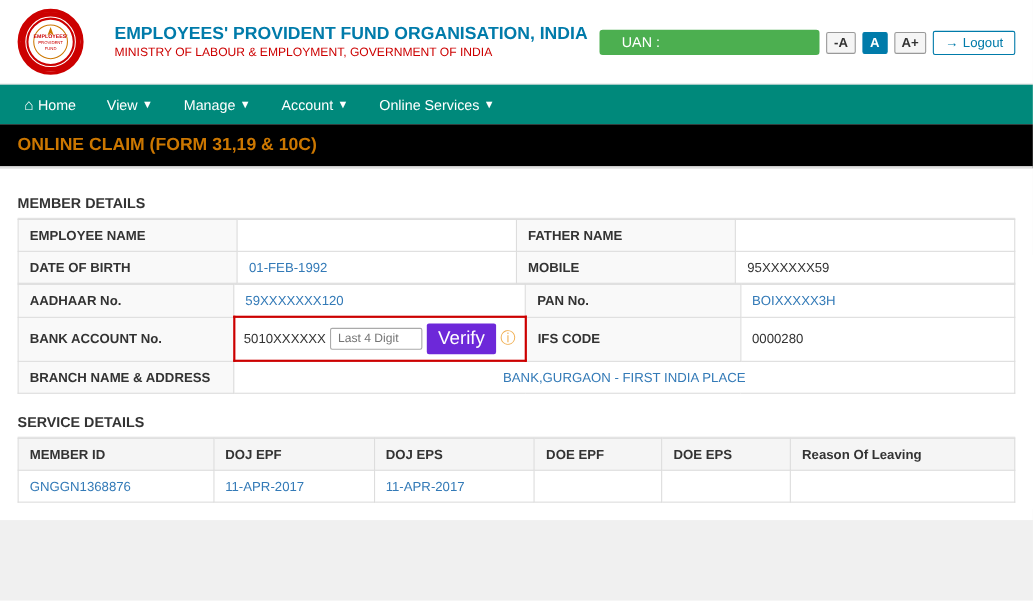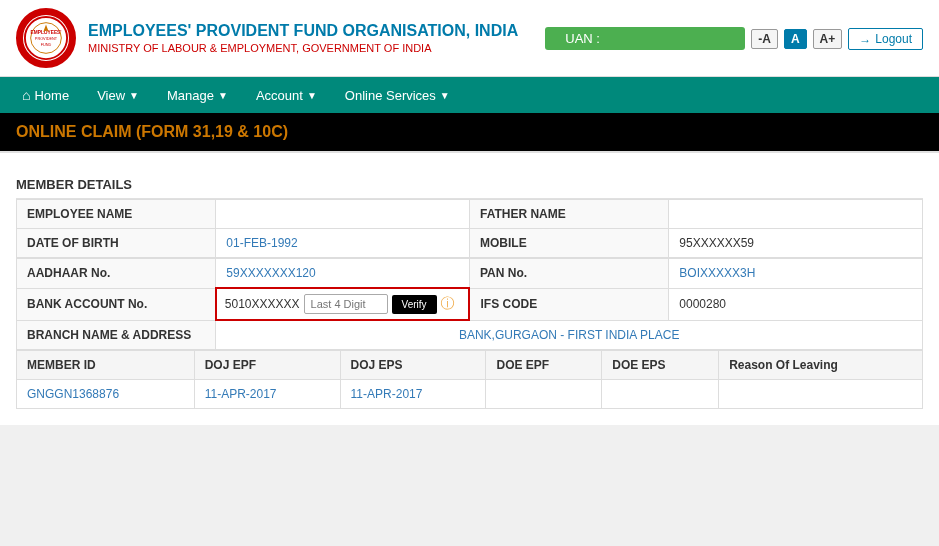--- a/index.html
+++ b/index.html
@@ -7,21 +7,21 @@
 
     
     .top-bar {
       background: #fff;
       display: flex;
       align-items: center;
       justify-content: space-between;
       padding: 8px 16px;
       border-bottom: 1px solid #ddd;
     }
-    .logo-section { display: flex; align-items: center; gap: 12px; }
+    .logo-section { display: flex; align-items: center; gap: 28px; }
     .logo-circle {
       width: 60px; height: 60px; border-radius: 50%;
       border: 3px solid #cc0000;
       background: radial-gradient(circle, #fff 30%, #cc0000 30%);
       display: flex; align-items: center; justify-content: center;
       overflow: hidden;
       flex-shrink: 0;
     }
     .logo-inner {
       width: 54px; height: 54px; border-radius: 50%;
@@ -104,23 +104,23 @@
       padding: 5px 8px !important;
     }
     .bank-input-group { display: flex; align-items: center; gap: 4px; }
     .bank-account-num { color: #333; font-size: 12px; }
     .last4-input {
       border: 1px solid #aaa; padding: 3px 6px;
       font-size: 11px; width: 84px; color: #999;
       border-radius: 2px;
     }
     .verify-btn {
-      background: #000000; color: white;
+      background: #6d28d9; color: white;
       border: none; padding: 4px 10px;
-      font-size: 10px; cursor: pointer; border-radius: 2px;
+      font-size: 17px; cursor: pointer; border-radius: 2px;
     }
     .info-icon {
       color: #f0ad4e; font-size: 14px; cursor: pointer;
     }
 
     
     .branch-value { color: #337ab7; text-align: center; }
 
     
     table.service-table {
@@ -243,20 +243,21 @@
       <td class="label-cell">IFS CODE</td>
       <td class="value-cell dark">0000280</td>
     </tr>
     <tr>
       <td class="label-cell">BRANCH NAME &amp; ADDRESS</td>
       <td colspan="3" class="branch-value">BANK,GURGAON - FIRST INDIA PLACE</td>
     </tr>
   </tbody>
     </table>
 
+  <div class="section-header" style="margin-top:10px;">SERVICE DETAILS</div>
   <table class="service-table">
     <thead>
       <tr>
         <th>MEMBER ID</th>
         <th>DOJ EPF</th>
         <th>DOJ EPS</th>
         <th>DOE EPF</th>
         <th>DOE EPS</th>
         <th>Reason Of Leaving</th>
       </tr>

